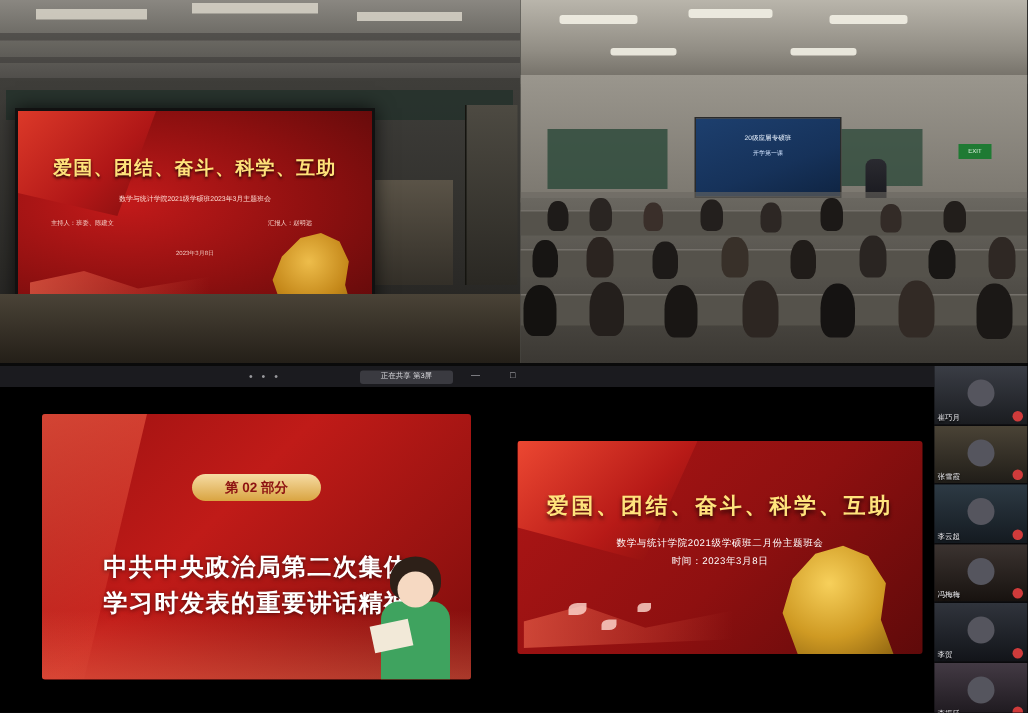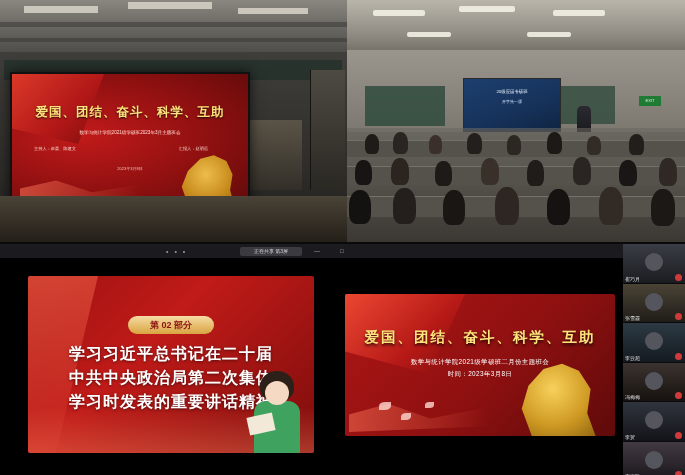--- a/index.html
+++ b/index.html
@@ -238,21 +238,20 @@
       <div class="meet-ctrl" style="left:314px;">—</div>
       <div class="meet-ctrl" style="left:340px;">□</div>
     </div>
 
     <div class="stage">
 
       <div class="slideA">
         <div class="decor-l"></div>
         <div class="decor-b"></div>
         <div class="badge">第 02 部分</div>
-        <div class="line l1">学习习近平总书记在二十届</div>
         <div class="line l2">中共中央政治局第二次集体</div>
         <div class="line l3">学习时发表的重要讲话精神</div>
         <div class="person">
           <div class="body"></div>
           <div class="hair"></div>
           <div class="face"></div>
           <div class="book"></div>
         </div>
       </div>
 

